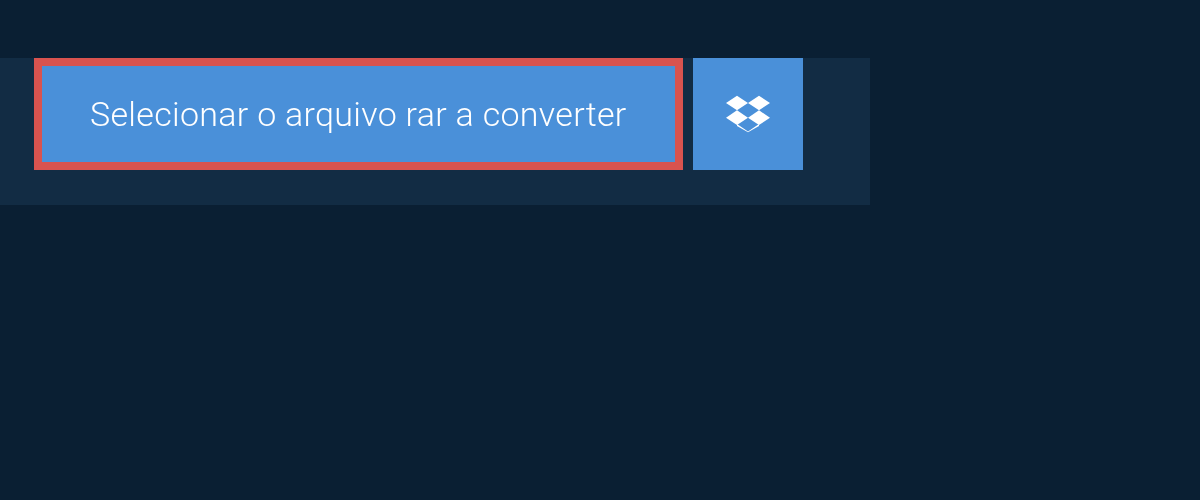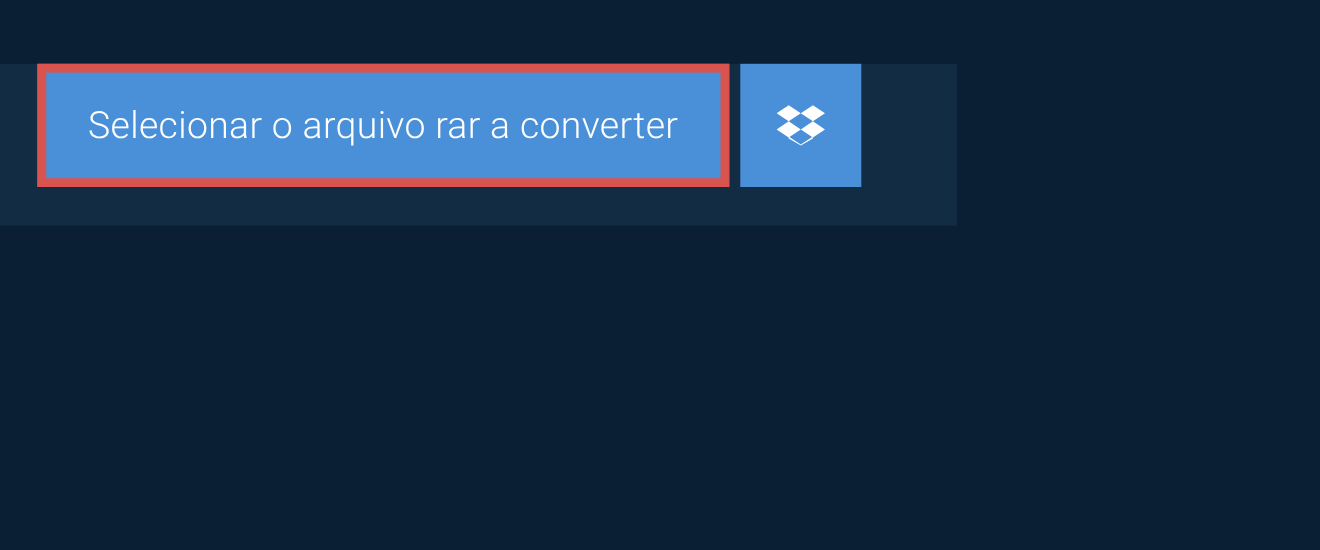--- a/index.html
+++ b/index.html
@@ -32,21 +32,21 @@
       letter-spacing: 0.5px;
     }
     .button-row {
       display: flex;
       margin: 38px 0 0 34px;
       gap: 10px;
     }
     .select-button {
       background-color: #4a90d9;
       border: 8px solid #d9534f;
-      padding: 28px 38px;
+      padding: 28px 48px;
       cursor: pointer;
       display: flex;
       align-items: center;
       justify-content: center;
     }
     .select-button-text {
       color: #ffffff;
       font-size: 34px;
       font-weight: 300;
       letter-spacing: 0.3px;

